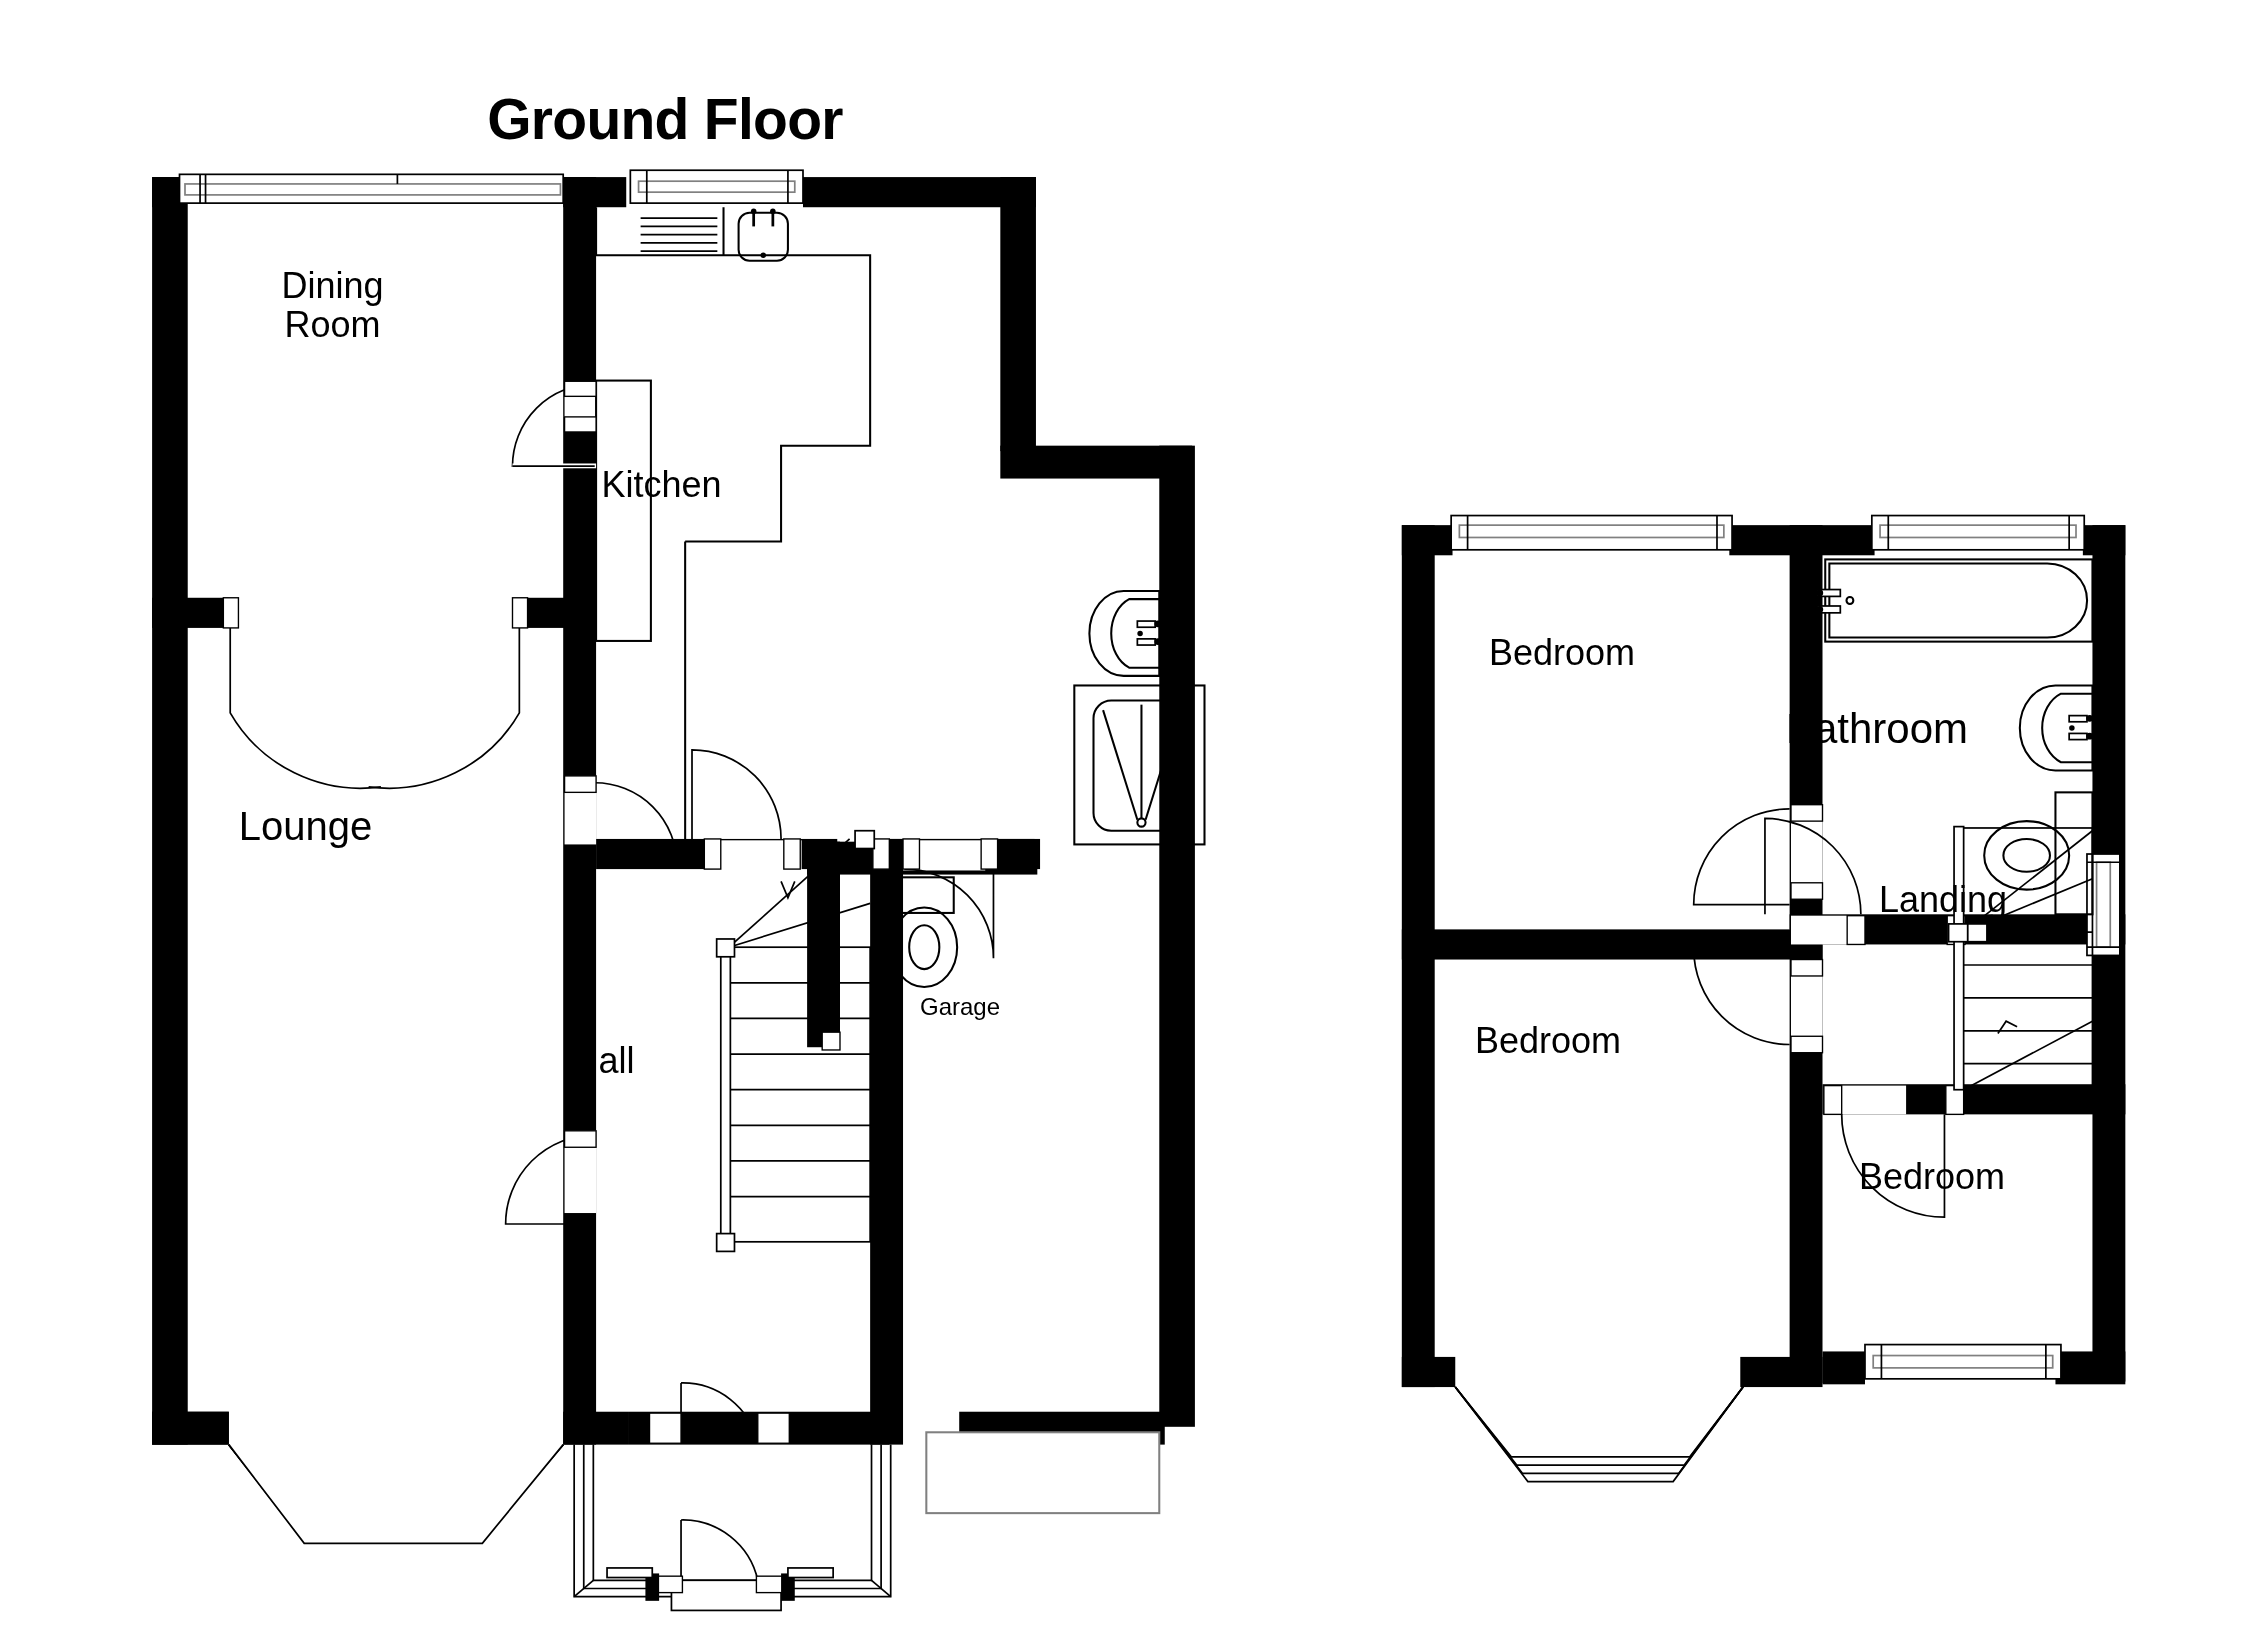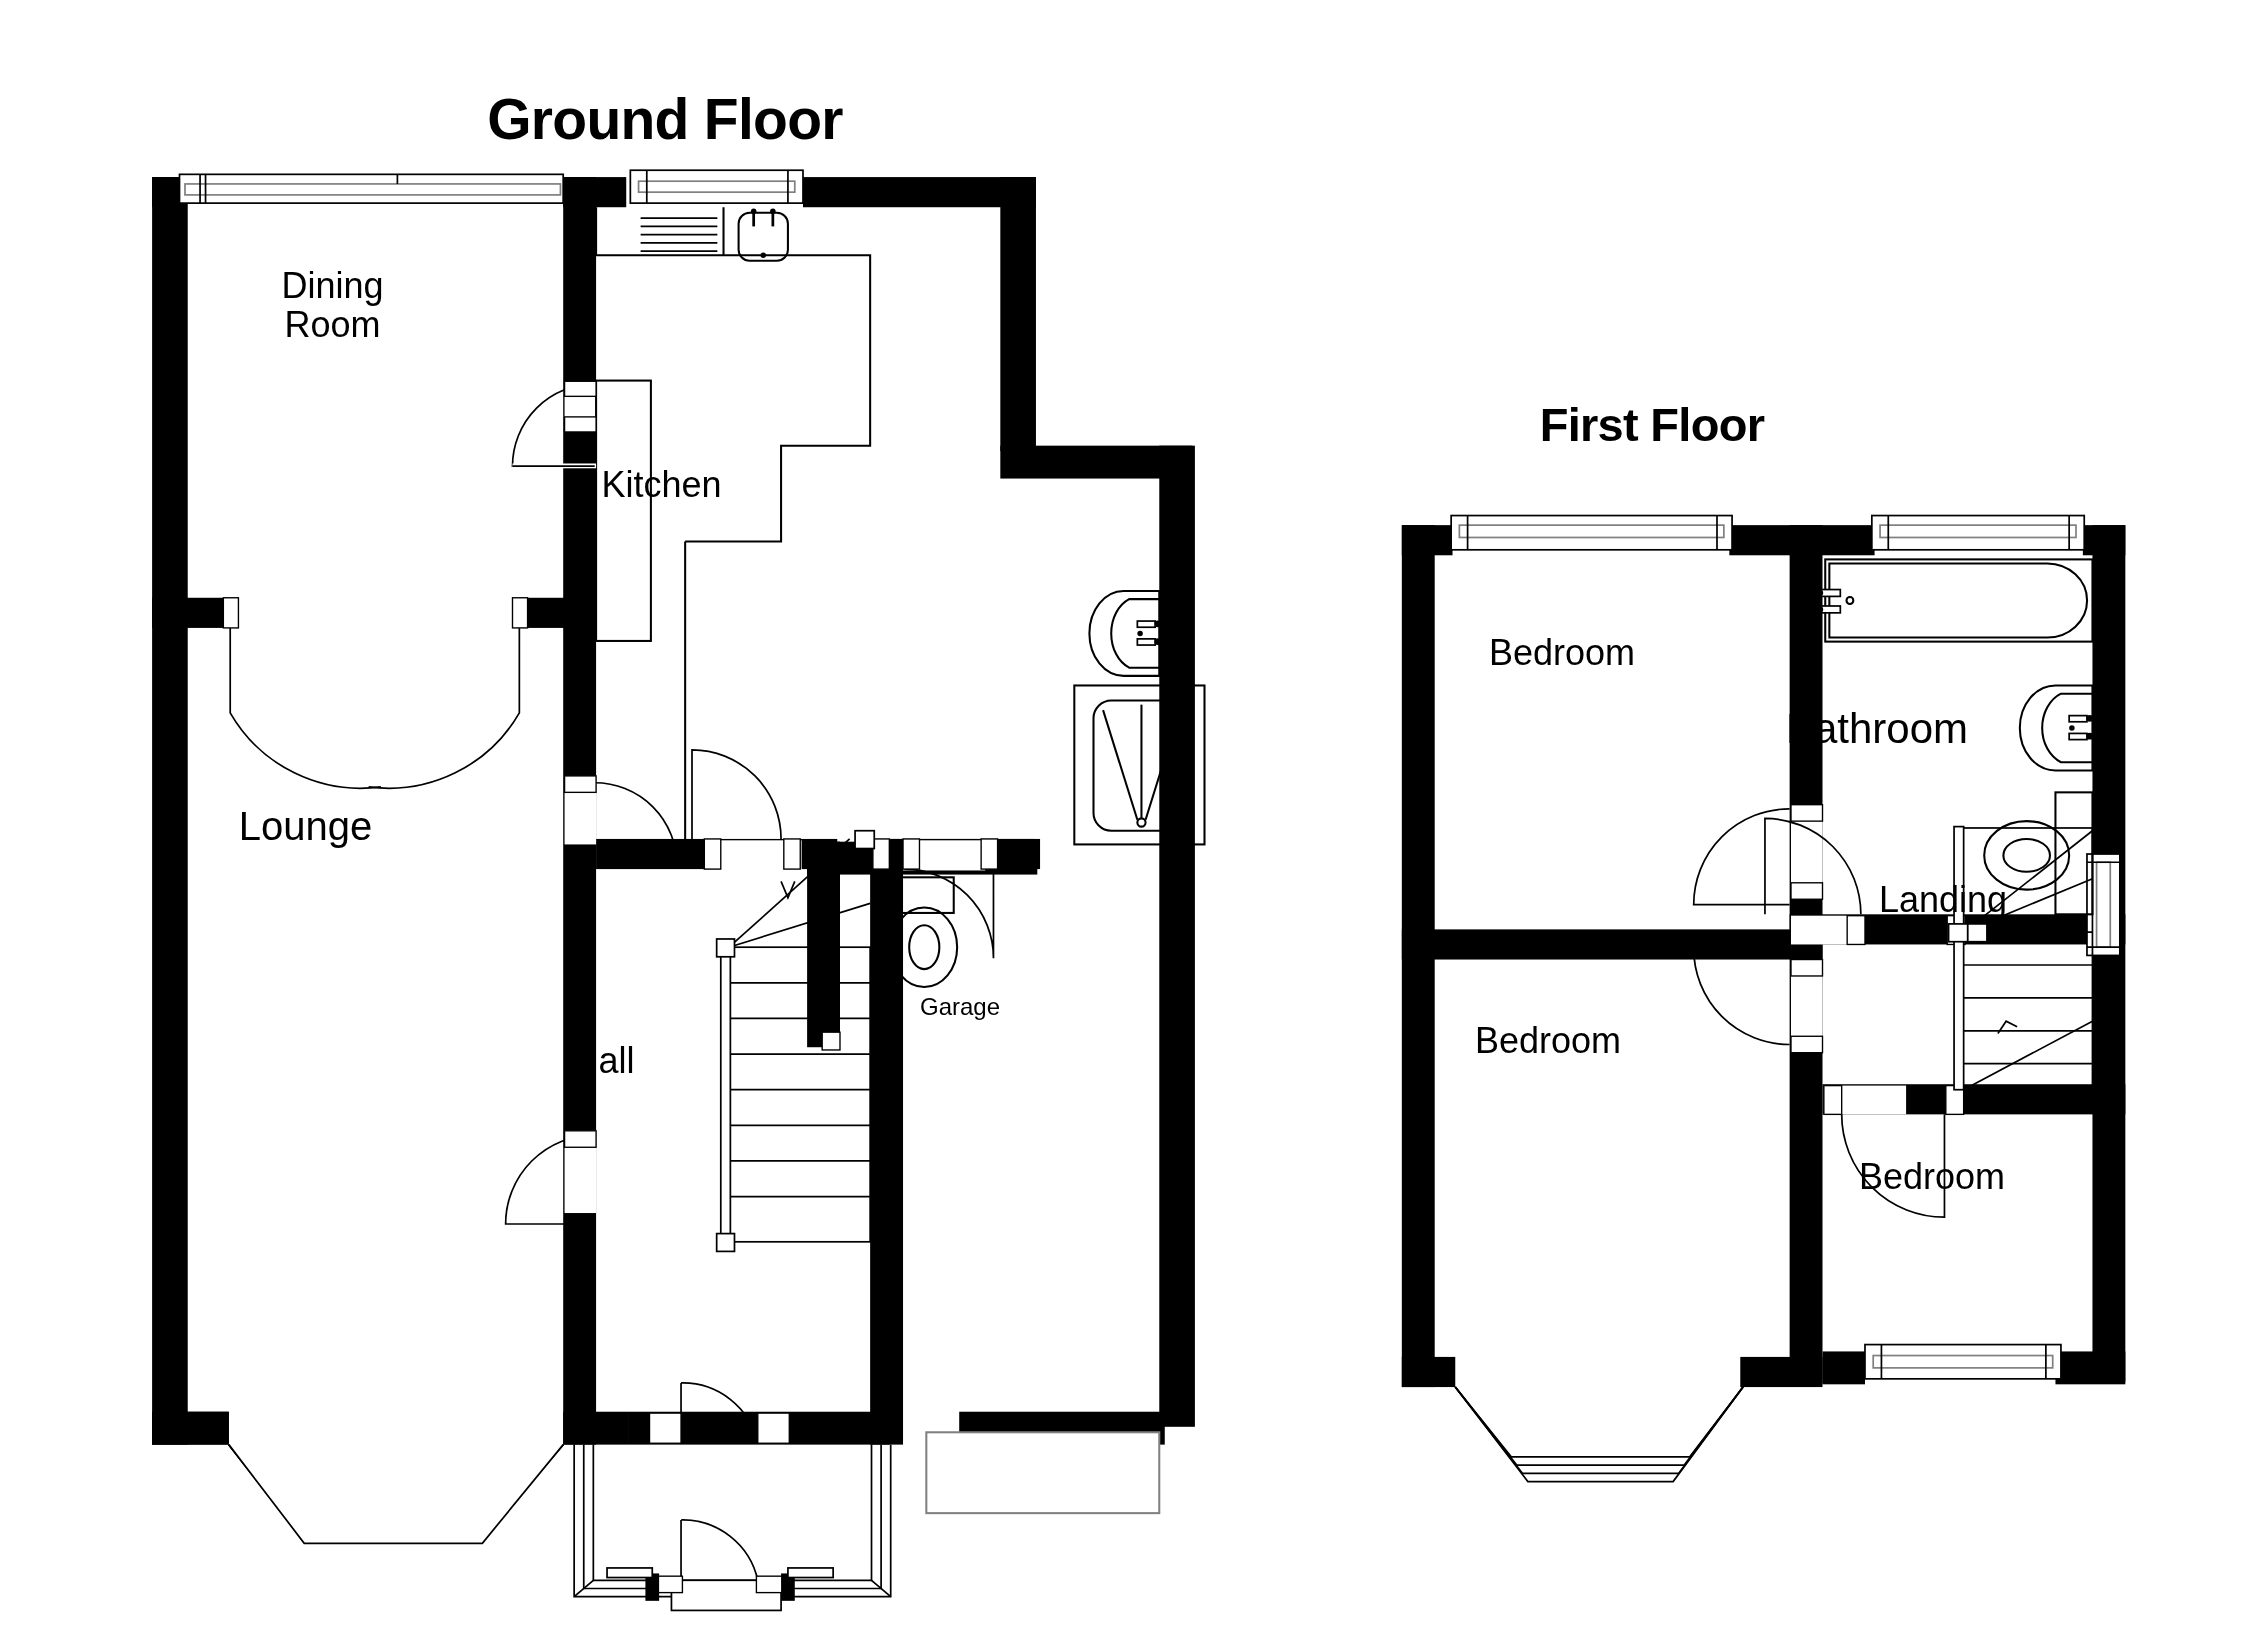--- a/index.html
+++ b/index.html
@@ -425,21 +425,20 @@
 
       <rect x="2852" y="1206" width="14" height="384" fill="#ffffff" stroke="#000000" stroke-width="2.5"></rect>
       <rect x="2844" y="1348" width="28" height="26" fill="#ffffff" stroke="#000000" stroke-width="2.5"></rect>
       <rect x="2872" y="1348" width="28" height="26" fill="#ffffff" stroke="#000000" stroke-width="2.5"></rect>
     </g>
 
   </svg>
 
   <div class="floor-title" id="title-ground">Ground Floor</div>
 
-  <div class="floor-title" id="title-first">First Floor</div>
 
   <div class="room-label" style="left:233px; top:267px; width:199px; font-size:36px;">Dining
 Room</div>
 
   <div class="room-label" style="left:562px; top:466px; width:199px; font-size:36px;">Kitchen</div>
 
   <div class="room-label" style="left:206px; top:805px; width:199px; font-size:40px;">Lounge</div>
 
   <div class="room-label" style="left:535px; top:1042px; width:137px; font-size:36px;">Hall</div>
 

